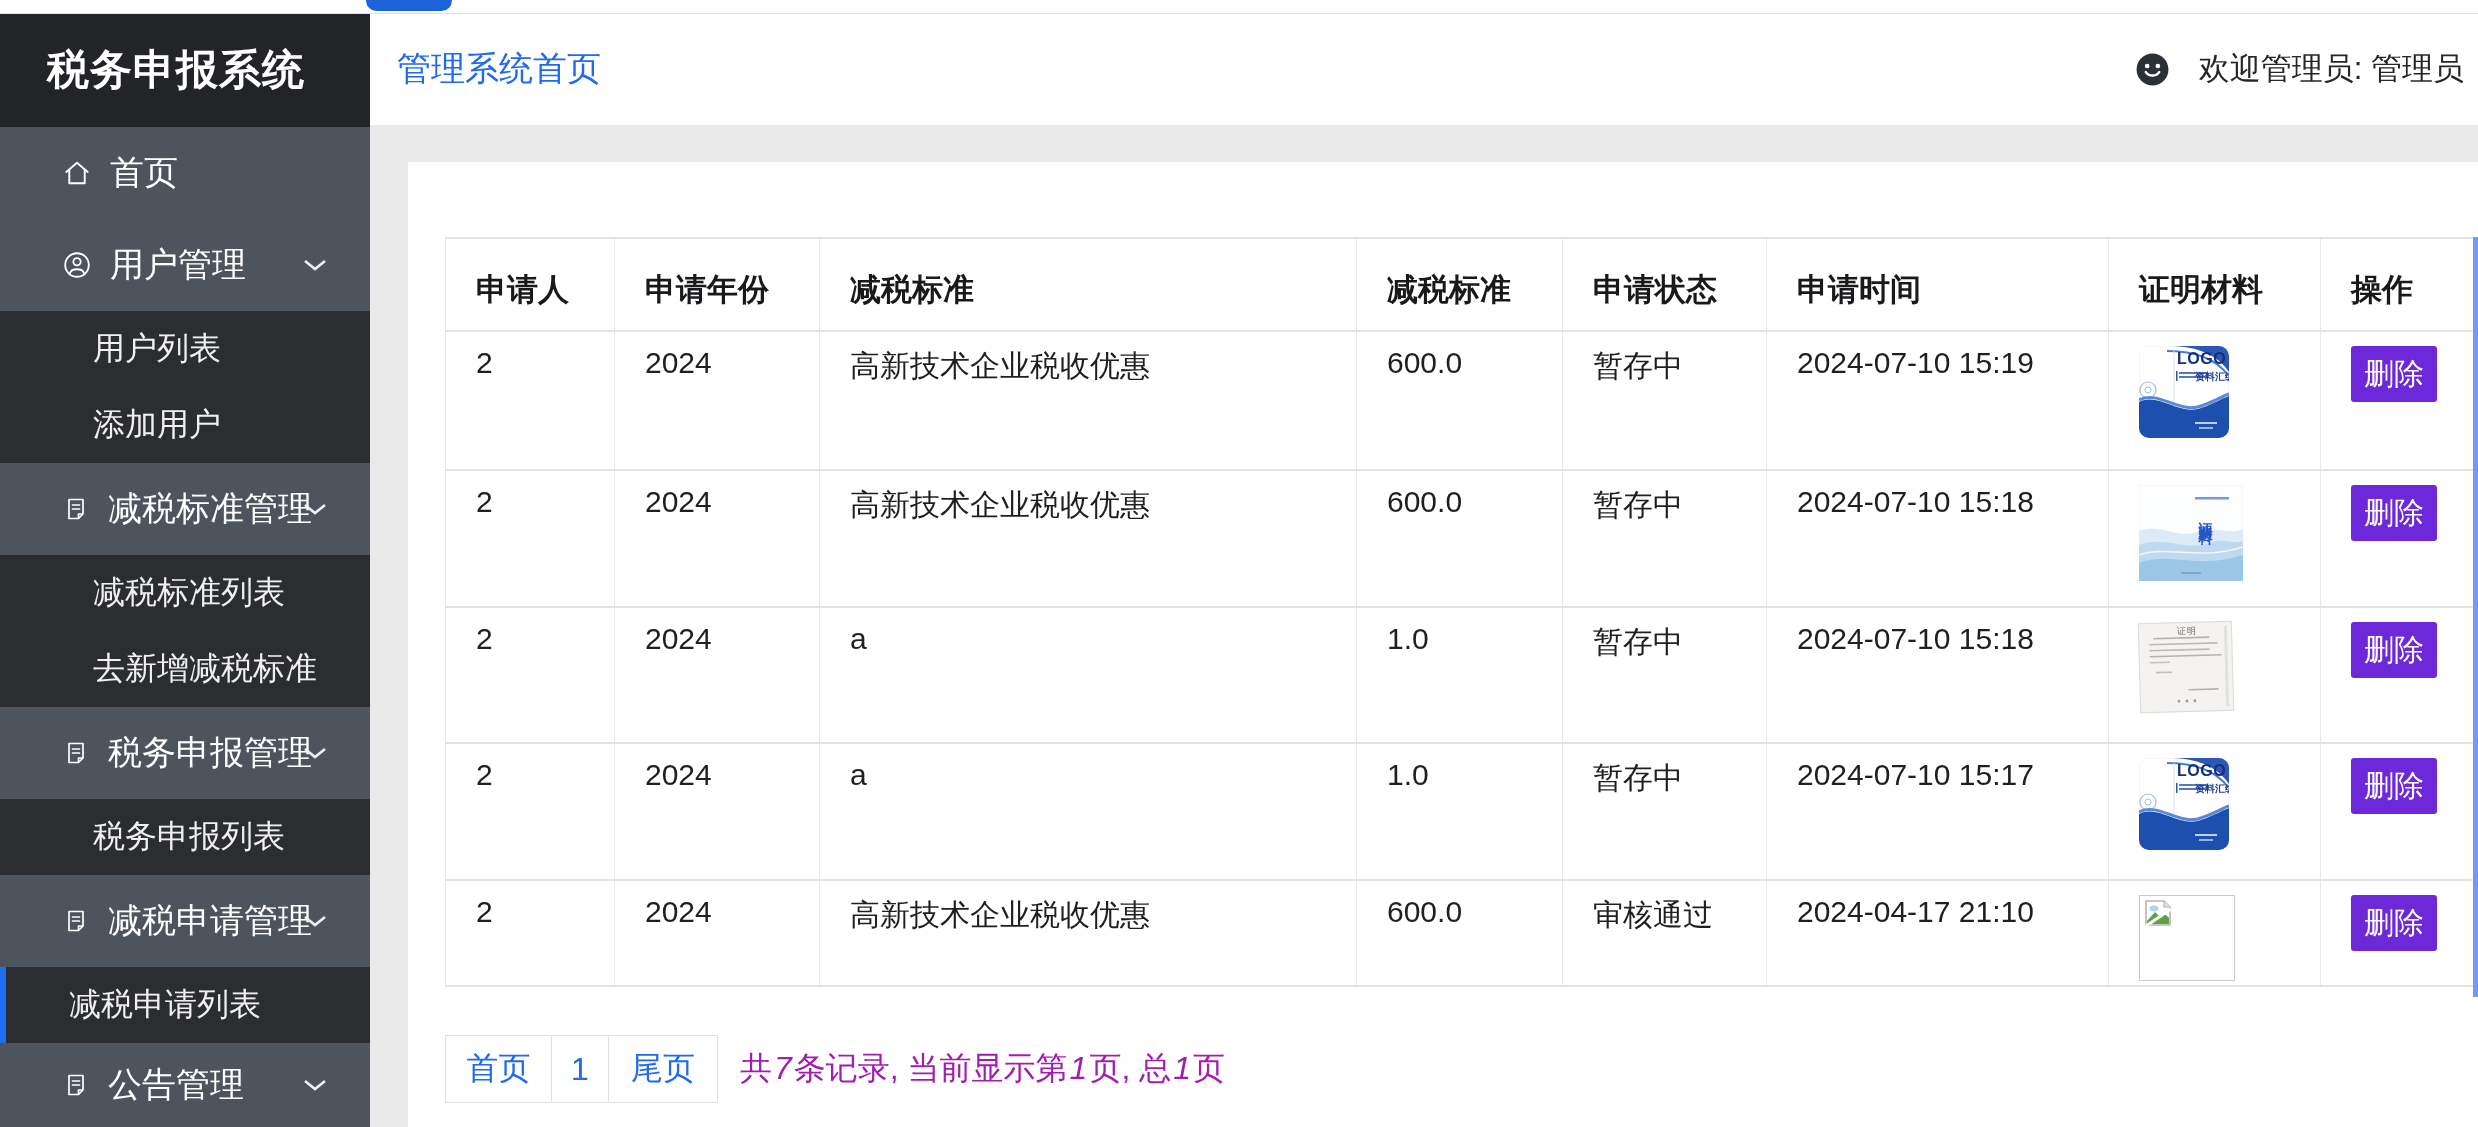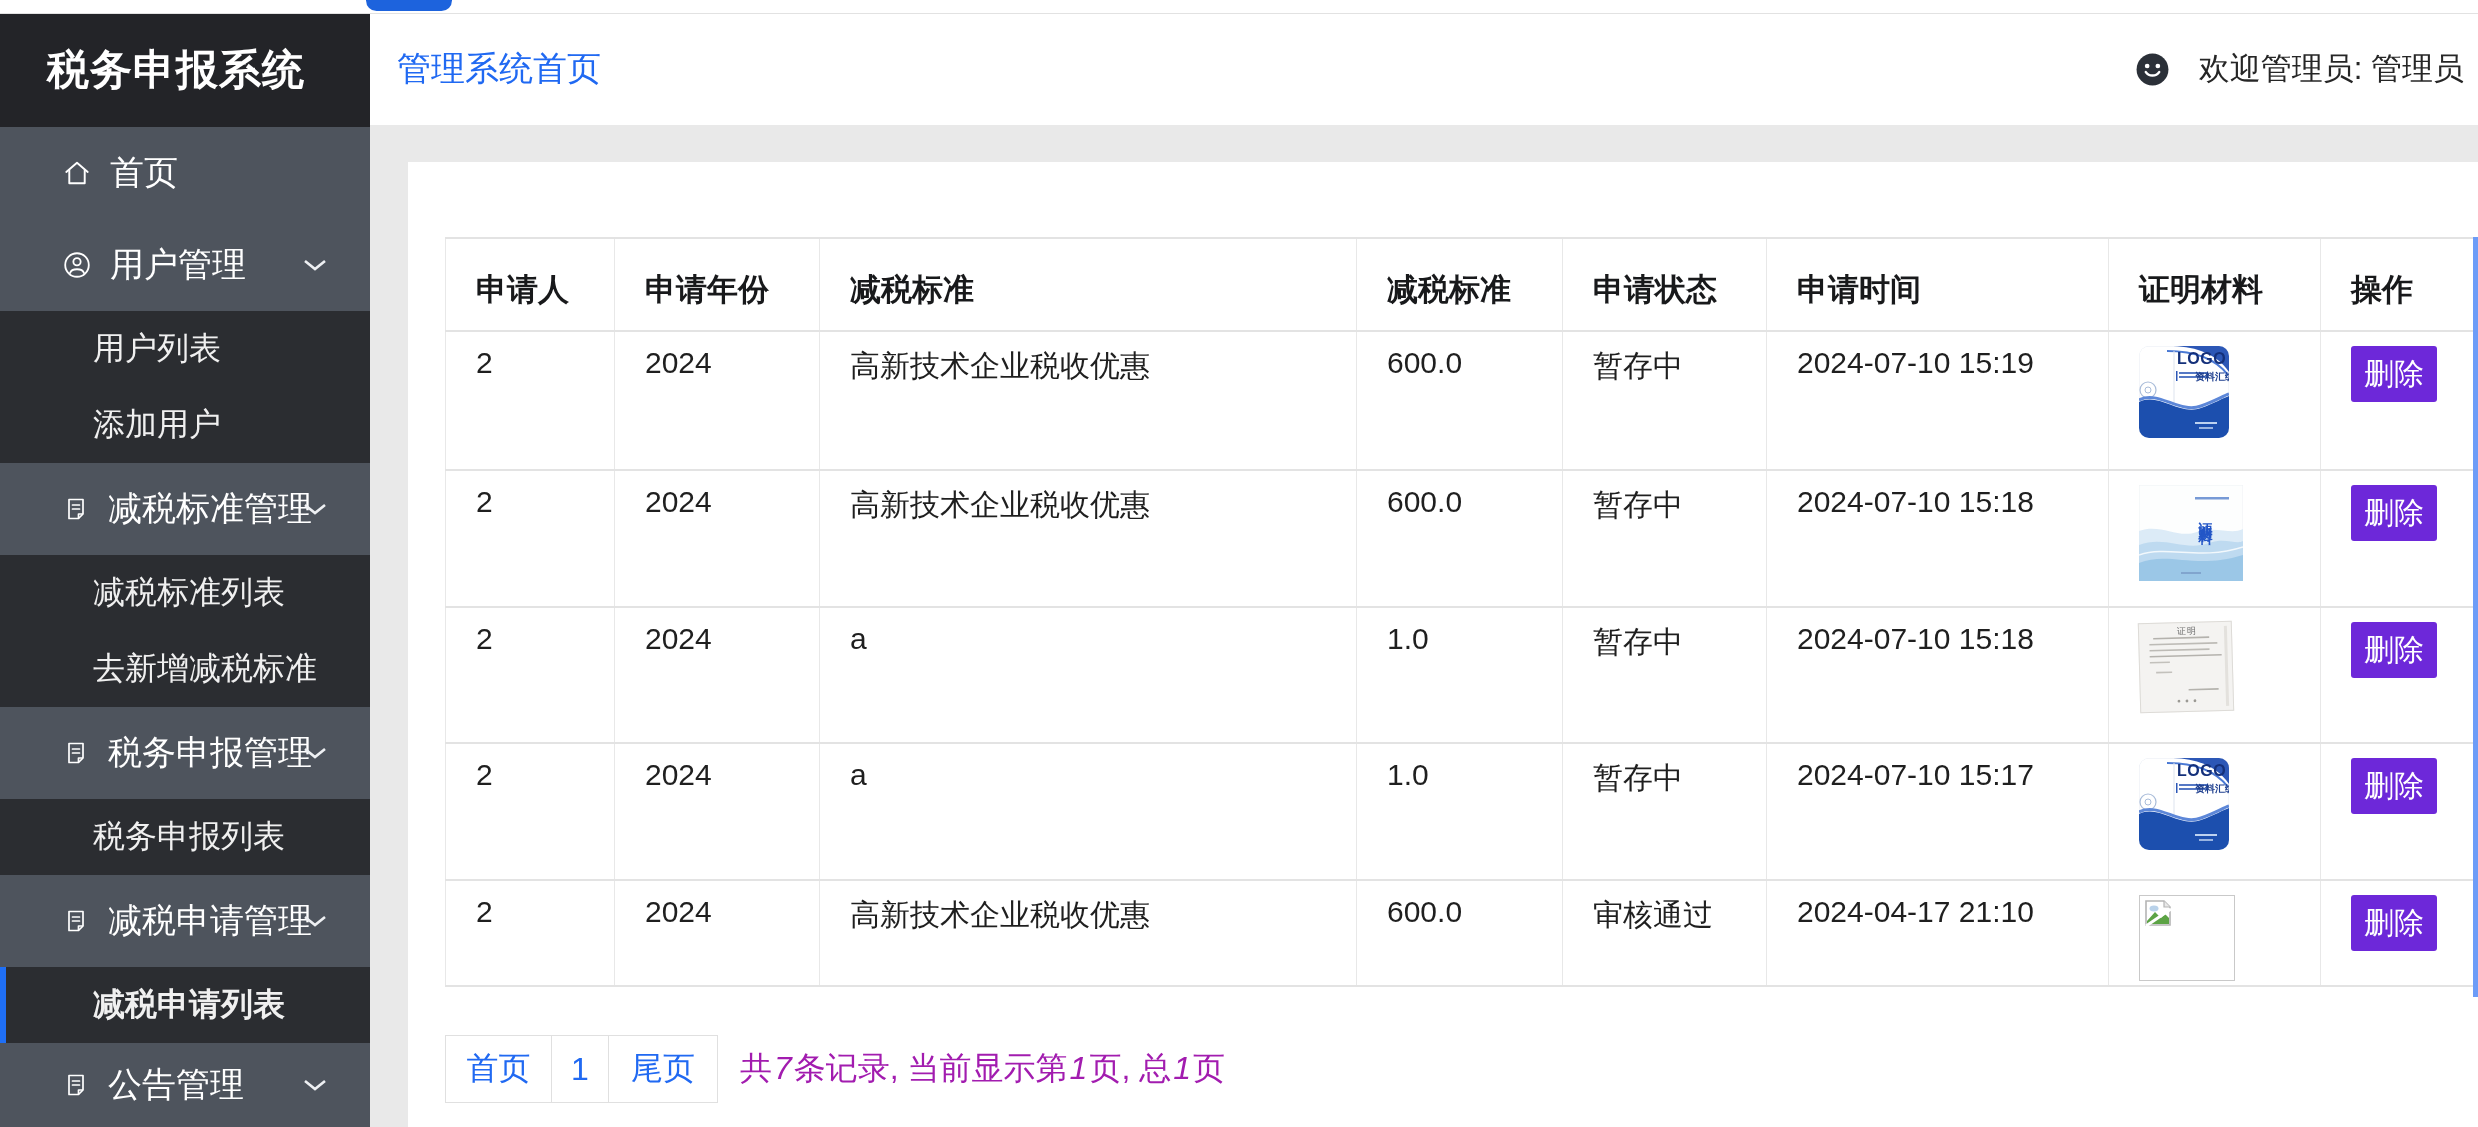--- a/index.html
+++ b/index.html
@@ -17,21 +17,21 @@
 
   
   .sidebar{position:absolute;left:0;top:13px;width:370px;height:1114px;background:#2b2d31;z-index:4;}
   .sidebar-title{height:114px;display:flex;align-items:center;padding-left:47px;background:#232428;
     color:#fff;font-size:42px;font-weight:bold;letter-spacing:1px;}
   .mi{display:flex;align-items:center;position:relative;color:#fff;cursor:pointer;}
   .mi.parent{height:92px;padding-left:62px;font-size:34px;background:#4e545d;}
   .mi.sub{height:76px;padding-left:93px;font-size:32px;background:#2b2d31;color:#f0f0f0;}
   .mi .ic{display:flex;align-items:center;margin-right:18px;}
   .mi .chev{position:absolute;right:42px;top:50%;transform:translateY(-50%);display:flex;}
-  .mi.active{border-left:6px solid #1f6ff5;padding-left:87px;font-weight:bold;}
+  .mi.active{border-left:6px solid #1f6ff5;padding-left:63px;}
   .mi.last{height:84px;}
 
   
   .topbar{position:absolute;left:370px;top:13px;width:2108px;height:112px;background:#fff;
     display:flex;align-items:center;justify-content:space-between;z-index:3;}
   .breadcrumb{margin-left:27px;font-size:34px;color:#2069f2;text-decoration:none;cursor:pointer;}
   .welcome{display:flex;align-items:center;gap:28px;margin-right:14px;font-size:31px;color:#262626;}
 
   
   .content-bg{position:absolute;left:370px;top:125px;width:2108px;height:1002px;background:#e9e9e9;}

